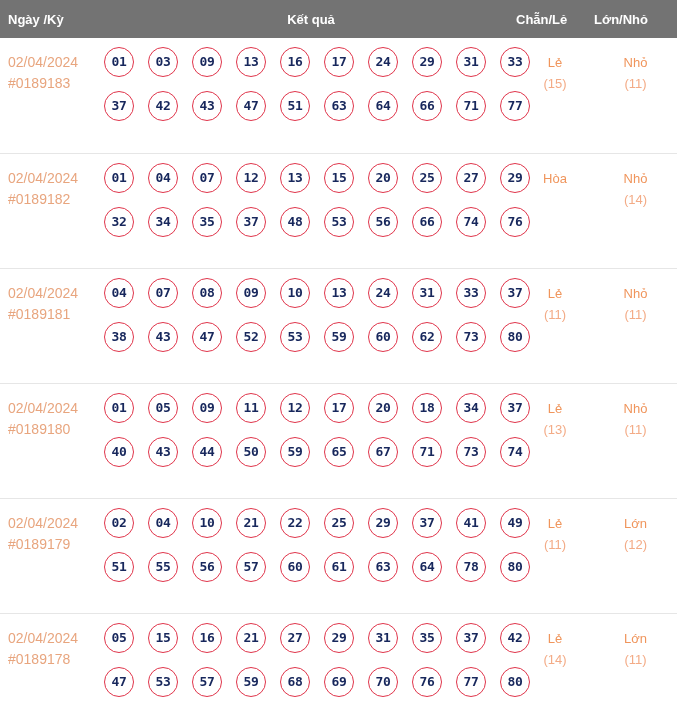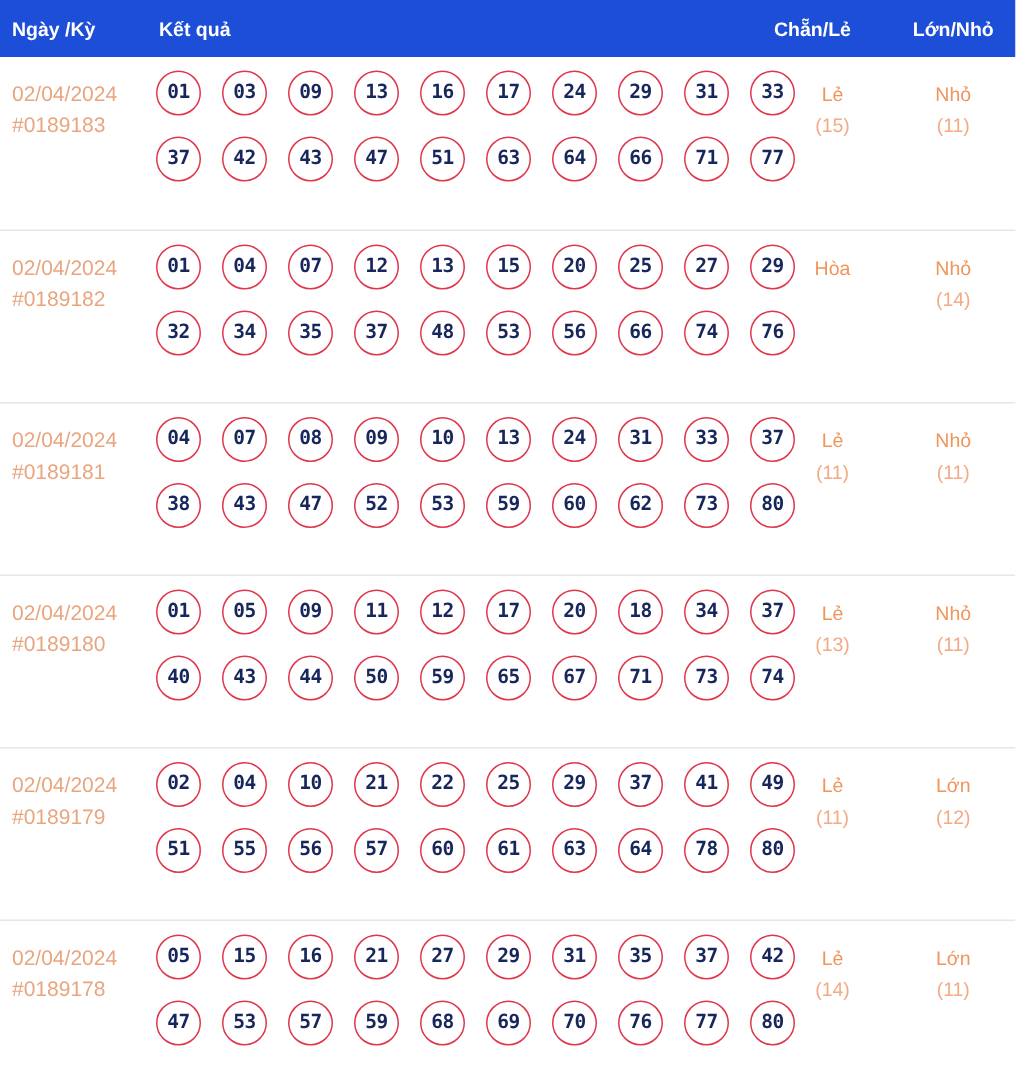--- a/index.html
+++ b/index.html
@@ -13,33 +13,33 @@
     color: #333;
     -webkit-font-smoothing: antialiased;
   }
   .results-table {
     width: 677px;
     border-collapse: collapse;
     table-layout: fixed;
   }
   
   thead th {
-    background: #1d4ed8;
+    background: #737373;
     color: #ffffff;
     font-size: 13px;
     font-weight: bold;
     padding: 0;
     height: 38px;
     vertical-align: middle;
     white-space: nowrap;
   }
   th.col-date   { width: 96px;  text-align: left;   padding-left: 8px; }
-  th.col-result { width: 420px; text-align: left;   padding-left: 10px; }
+  th.col-result { width: 420px; text-align: center;   padding-left: 10px; }
   th.col-oe     { width: 78px;  text-align: left; }
-  th.col-bs     { width: 83px;  text-align: center; }
+  th.col-bs     { width: 83px;  text-align: left; }
 
   
   tbody tr { border-bottom: 1px solid #e6e6e6; }
   tbody tr:last-child { border-bottom: none; }
   tbody td {
     padding: 0;
     vertical-align: top;
     height: 115px;
   }
   tbody tr:last-child td { height: 106px; }

